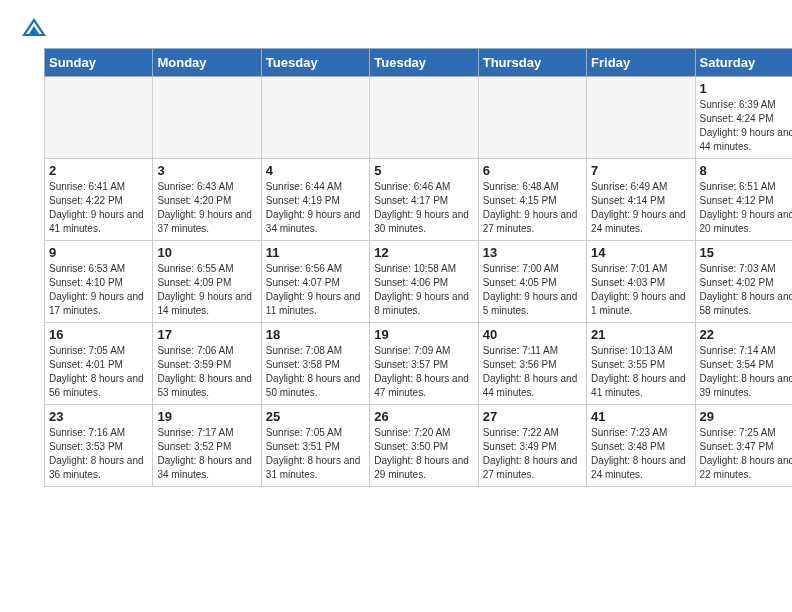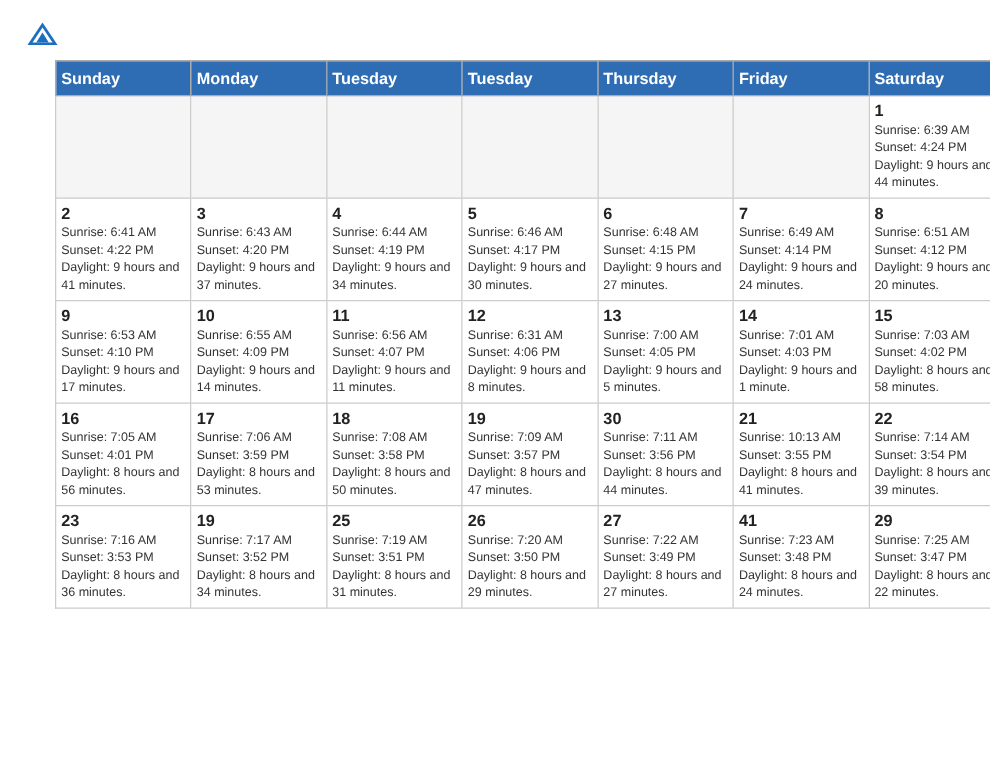--- a/index.html
+++ b/index.html
@@ -205,21 +205,21 @@
 Daylight: 9 hours and 14 minutes.</div>
         </td>
         <td>
           <span class="day-number">11</span>
           <div class="day-info">Sunrise: 6:56 AM
 Sunset: 4:07 PM
 Daylight: 9 hours and 11 minutes.</div>
         </td>
         <td>
           <span class="day-number">12</span>
-          <div class="day-info">Sunrise: 6:31 AM
+          <div class="day-info">Sunrise: 10:58 AM
 Sunset: 4:06 PM
 Daylight: 9 hours and 8 minutes.</div>
         </td>
         <td>
           <span class="day-number">13</span>
           <div class="day-info">Sunrise: 7:00 AM
 Sunset: 4:05 PM
 Daylight: 9 hours and 5 minutes.</div>
         </td>
         <td>
@@ -254,21 +254,21 @@
 Sunset: 3:58 PM
 Daylight: 8 hours and 50 minutes.</div>
         </td>
         <td>
           <span class="day-number">19</span>
           <div class="day-info">Sunrise: 7:09 AM
 Sunset: 3:57 PM
 Daylight: 8 hours and 47 minutes.</div>
         </td>
         <td>
-          <span class="day-number">30</span>
+          <span class="day-number">40</span>
           <div class="day-info">Sunrise: 7:11 AM
 Sunset: 3:56 PM
 Daylight: 8 hours and 44 minutes.</div>
         </td>
         <td>
           <span class="day-number">21</span>
           <div class="day-info">Sunrise: 10:13 AM
 Sunset: 3:55 PM
 Daylight: 8 hours and 41 minutes.</div>
         </td>
@@ -287,21 +287,21 @@
 Daylight: 8 hours and 36 minutes.</div>
         </td>
         <td>
           <span class="day-number">19</span>
           <div class="day-info">Sunrise: 7:17 AM
 Sunset: 3:52 PM
 Daylight: 8 hours and 34 minutes.</div>
         </td>
         <td>
           <span class="day-number">25</span>
-          <div class="day-info">Sunrise: 7:19 AM
+          <div class="day-info">Sunrise: 7:05 AM
 Sunset: 3:51 PM
 Daylight: 8 hours and 31 minutes.</div>
         </td>
         <td>
           <span class="day-number">26</span>
           <div class="day-info">Sunrise: 7:20 AM
 Sunset: 3:50 PM
 Daylight: 8 hours and 29 minutes.</div>
         </td>
         <td>

